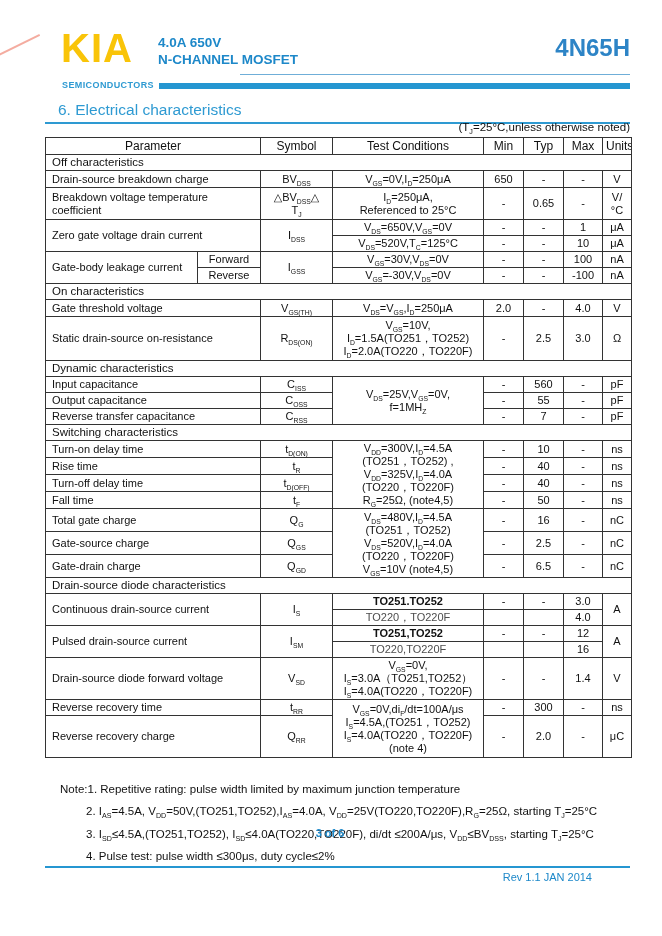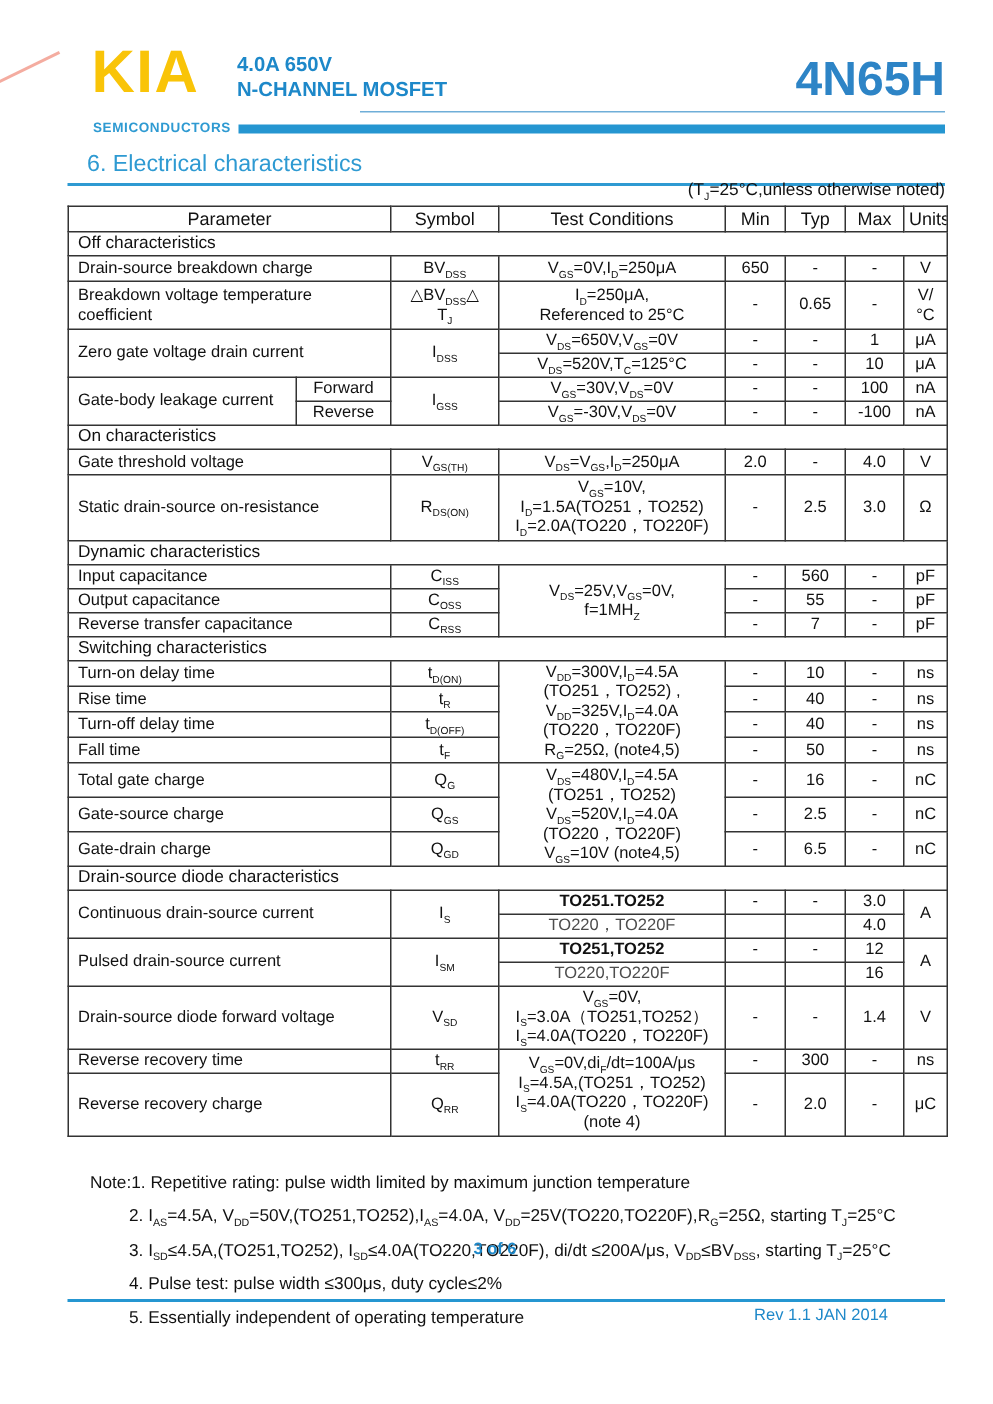--- a/index.html
+++ b/index.html
@@ -10,21 +10,21 @@
   .red-mark { position:absolute; left:-4px; top:44px; width:46px; height:2px;
               background:rgba(233,90,66,.5); transform:rotate(-26deg); }
 
   
   .logo-text { position:absolute; left:61px; top:26px; font-size:40px; font-weight:bold;
                color:#f9c408; letter-spacing:1px; line-height:44px; }
   .logo-sub  { position:absolute; left:62px; top:80px; font-size:9px; font-weight:bold;
                color:#2e9ad2; letter-spacing:.4px; }
   .title-block { position:absolute; left:158px; top:34px; color:#1d88c9; font-weight:bold;
                  font-size:13.5px; line-height:17px; }
-  .part-number { position:absolute; right:32px; top:34px; font-size:32px; font-weight:bold;
+  .part-number { position:absolute; right:32px; top:34px; font-size:24px; font-weight:bold;
                  color:#2d84c6; }
   .thin-rule  { position:absolute; left:240px; right:32px; top:74px; height:1px; background:#6faed8; }
   .thick-rule { position:absolute; left:159px; right:32px; top:83px; height:6px; background:#2596d1; }
 
   .section-title { position:absolute; left:45px; right:32px; top:101px;
                    border-bottom:2px solid #2e9ad2; padding:0 0 3px 13px;
                    color:#2e9ad2; font-size:15.5px; }
   .cond-note { position:absolute; right:32px; top:121px; font-size:11.5px; color:#111; }
 
   
@@ -320,20 +320,19 @@
           <td>μC</td>
         </tr>
       </tbody>
   </table>
 
   <div class="notes">
     <div>Note:1. Repetitive rating: pulse width limited by maximum junction temperature</div>
     <div class="indent">2. I<sub>AS</sub>=4.5A, V<sub>DD</sub>=50V,(TO251,TO252),I<sub>AS</sub>=4.0A, V<sub>DD</sub>=25V(TO220,TO220F),R<sub>G</sub>=25Ω, starting T<sub>J</sub>=25°C</div>
     <div class="indent">3. I<sub>SD</sub>≤4.5A,(TO251,TO252), I<sub>SD</sub>≤4.0A(TO220,TO220F), di/dt ≤200A/μs, V<sub>DD</sub>≤BV<sub>DSS</sub>, starting T<sub>J</sub>=25°C</div>
     <div class="indent">4. Pulse test: pulse width ≤300μs, duty cycle≤2%</div>
-    <div class="indent">5. Essentially independent of operating temperature</div>
   </div>
 
   <div class="footer-rule"></div>
   <div class="page-num">3 of 6</div>
   <div class="rev">Rev 1.1 JAN 2014</div>
 
 </div>
 
 </body></html>

